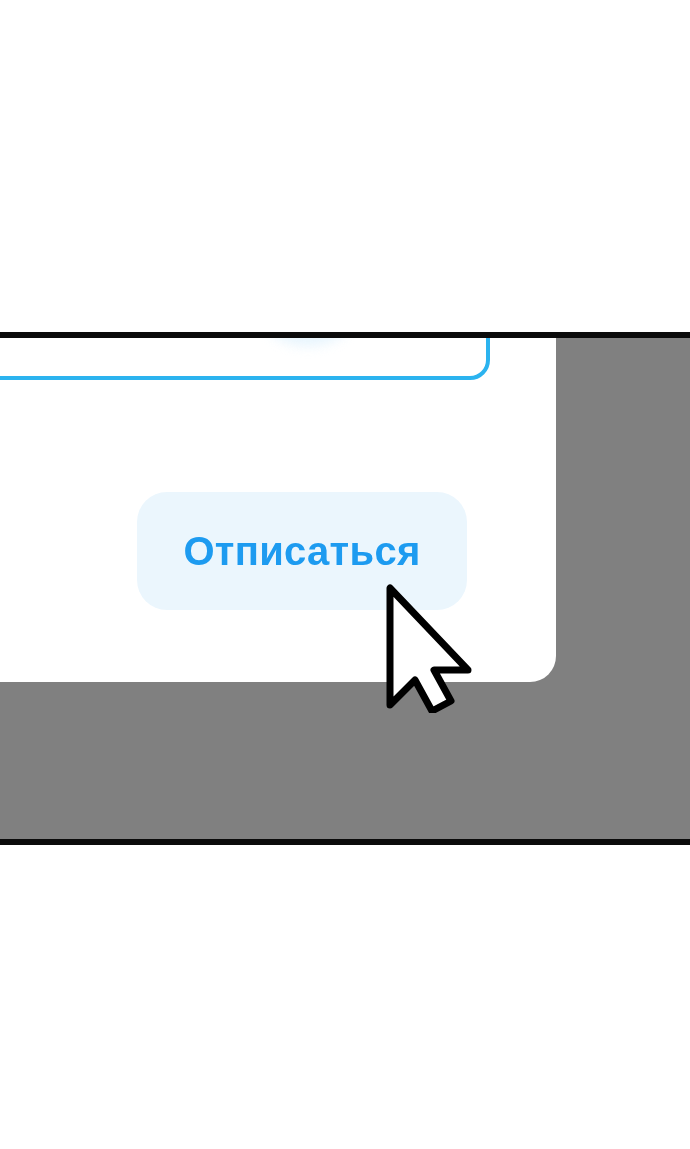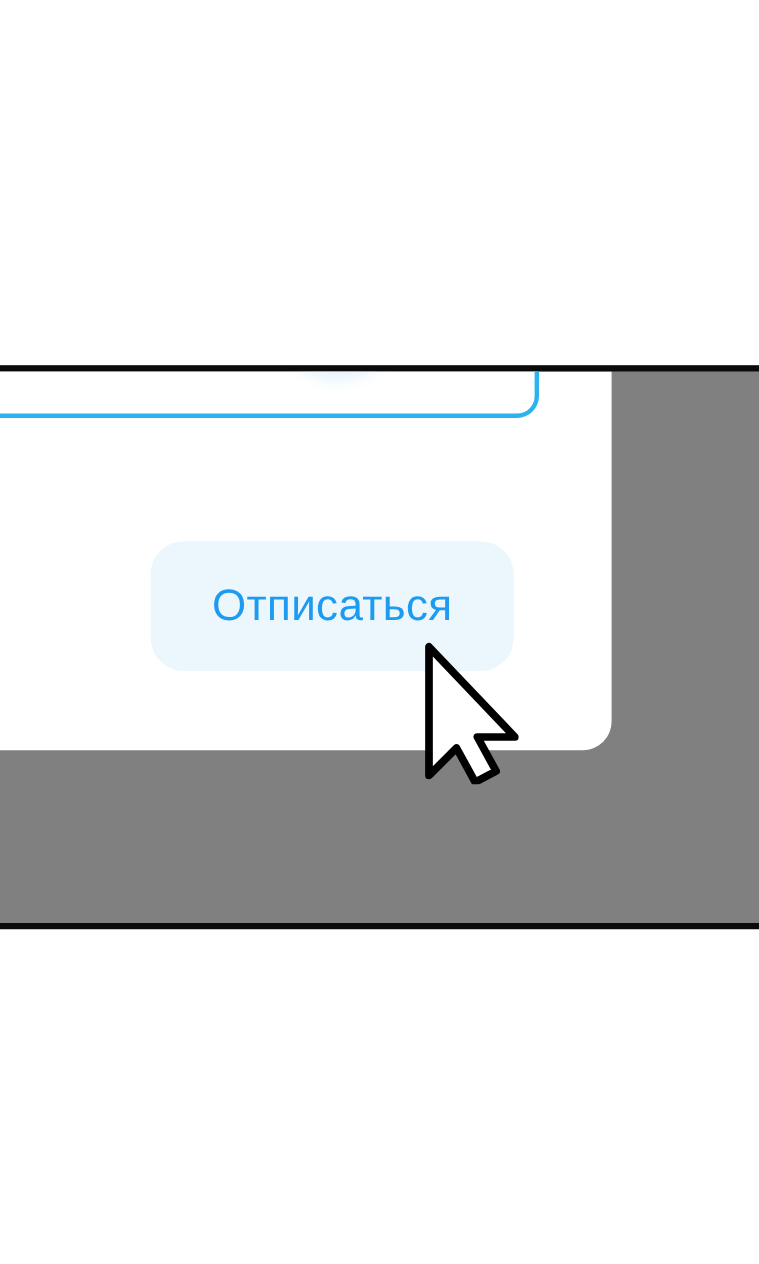--- a/index.html
+++ b/index.html
@@ -98,21 +98,21 @@
   .unsub-button {
     position: absolute;
     left: 197px; top: 12px;
     width: 330px; height: 118px;
     border: none;
     border-radius: 30px;
     background: #ebf6fd;
     color: #1d9bf0;
     font-family: "Liberation Sans", sans-serif;
     font-size: 40px;
-    font-weight: 400;
+    font-weight: 700;
     letter-spacing: .3px;
     line-height: 118px;
     text-align: center;
     padding: 0;
     cursor: pointer;
     white-space: nowrap;
   }
 
   
   .cursor {

